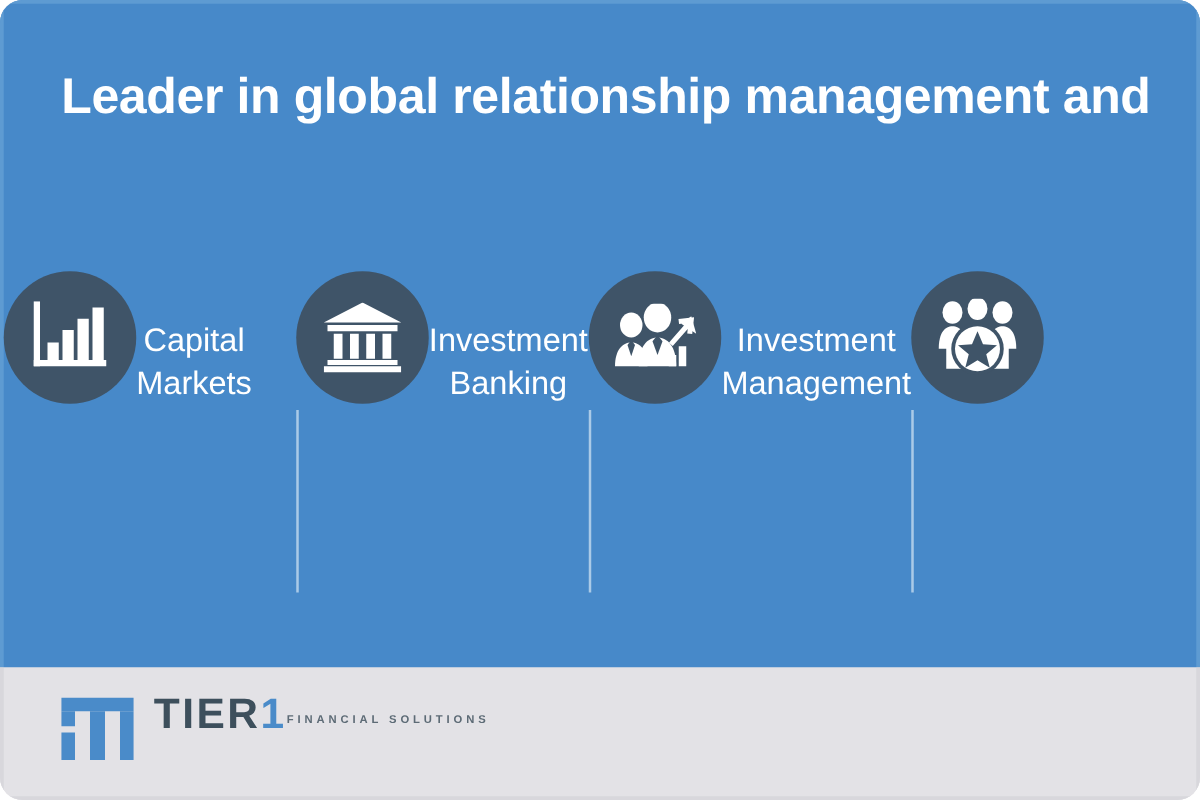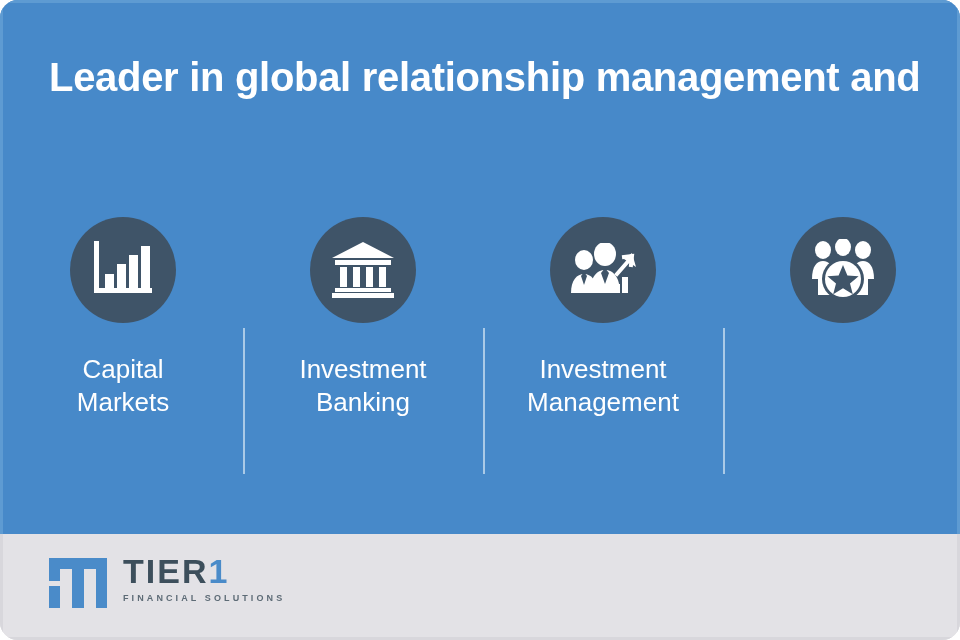--- a/index.html
+++ b/index.html
@@ -52,22 +52,22 @@
     left: 0;
     top: 214px;
     width: 960px;
     display: flex;
     flex-direction: row;
   }
   .feature {
     position: relative;
     flex: 1 1 0;
     display: flex;
-    flex-direction: column;
-    align-items: center;
+    flex-direction: row;
+    align-items: flex-end;
   }
   .feature + .feature::before {
     content: "";
     position: absolute;
     left: 0;
     top: 111px;
     width: 2px;
     height: 146px;
     background: #bcd6ec;
     opacity: 0.85;
@@ -112,34 +112,34 @@
     display: flex;
     flex-direction: row;
     align-items: flex-start;
   }
   .logo-mark {
     margin-top: 4px;
   }
   .logo-text {
     margin-left: 16px;
     display: flex;
-    flex-direction: column;
+    flex-direction: row;
   }
   .logo-wordmark {
     font-size: 34px;
     font-weight: bold;
     letter-spacing: 2px;
     color: #3d4f5c;
     line-height: 1;
   }
   .logo-wordmark .one {
     color: #4a8bc9;
   }
   .logo-tagline {
-    margin-top: 5px;
+    margin-top: 16px;
     font-size: 9px;
     letter-spacing: 3.1px;
     color: #5d6b76;
     font-weight: bold;
   }
 </style>
 </head>
 <body>
 
 <div class="banner">

